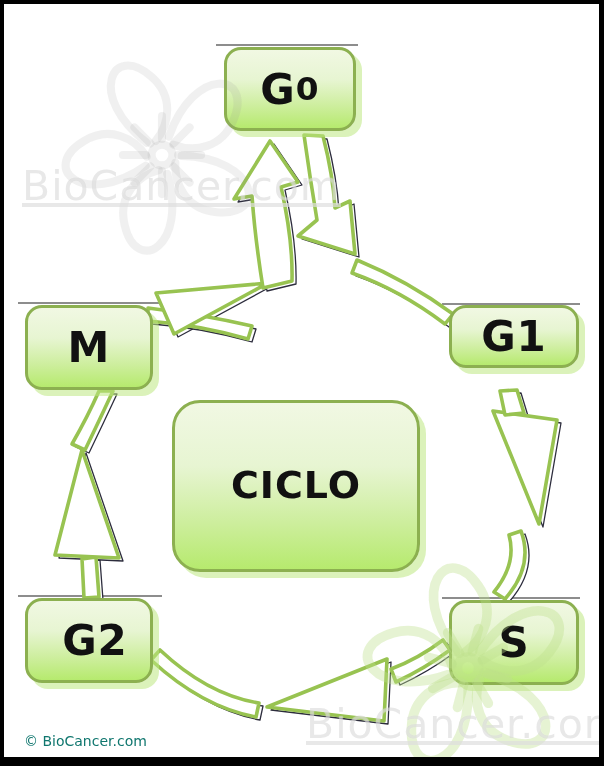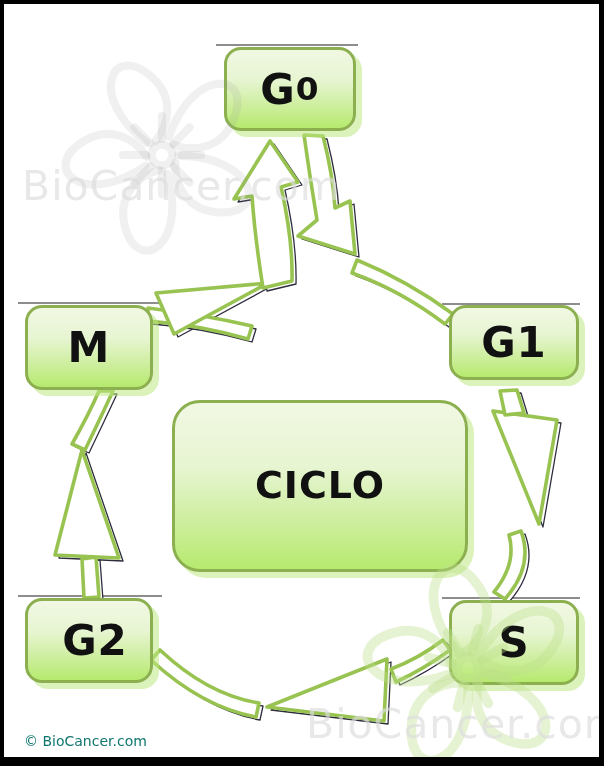--- a/index.html
+++ b/index.html
@@ -26,44 +26,45 @@
     display:flex;align-items:center;justify-content:center;
     color:#111;
     font-weight:bold;
     font-size:42px;
     letter-spacing:1px;
     z-index:3;
   }
   .node .sub{font-size:0.78em;line-height:1;}
   .node-g0{left:220px;top:43px;width:132px;height:84px;}
   .node-m {left:21px; top:301px;width:128px;height:85px;}
-  .node-g1{left:445px;top:301px;width:130px;height:75px;}
+  .node-g1{left:445px;top:301px;width:130px;height:63px;}
   .node-g2{left:21px; top:594px;width:128px;height:85px;padding-left:12px;}
   .node-s {left:445px;top:596px;width:130px;height:85px;}
   .node-center{
-    left:168px;top:396px;width:296px;height:172px;
+    left:168px;top:396px;width:248px;height:172px;
     border-radius:28px;
     font-size:38px;
     flex-direction:column;
     line-height:1.35;
     text-align:center;
   }
   
   .arrow-main{fill:#ffffff;stroke:#98c351;stroke-width:3.6;stroke-linejoin:round;}
   .arrow-shadow{fill:#ffffff;stroke:#2d2d3d;stroke-width:1.3;stroke-linejoin:round;}
   .topline{stroke:#1c1c1c;stroke-width:1.2;}
   
   .wm{
     position:absolute;
     color:rgba(150,150,150,0.22);
     font-size:41px;
     letter-spacing:1px;
     z-index:6;
     white-space:nowrap;
     text-shadow:0 0 1px rgba(255,255,255,0.6);
+    text-decoration:underline;
   }
   .wm-top{left:18px;top:158px;}
   .wm-bottom{left:302px;top:696px;}
   .copyright{
     position:absolute;left:20px;top:729px;
     color:#0f766e;font-size:14px;z-index:6;
   }
   .flower-gray{stroke:rgba(150,150,150,0.14);fill:none;stroke-width:7;stroke-linecap:round;}
   .flower-green{stroke:rgba(188,224,140,0.38);fill:none;stroke-width:8;stroke-linecap:round;}
 </style>

